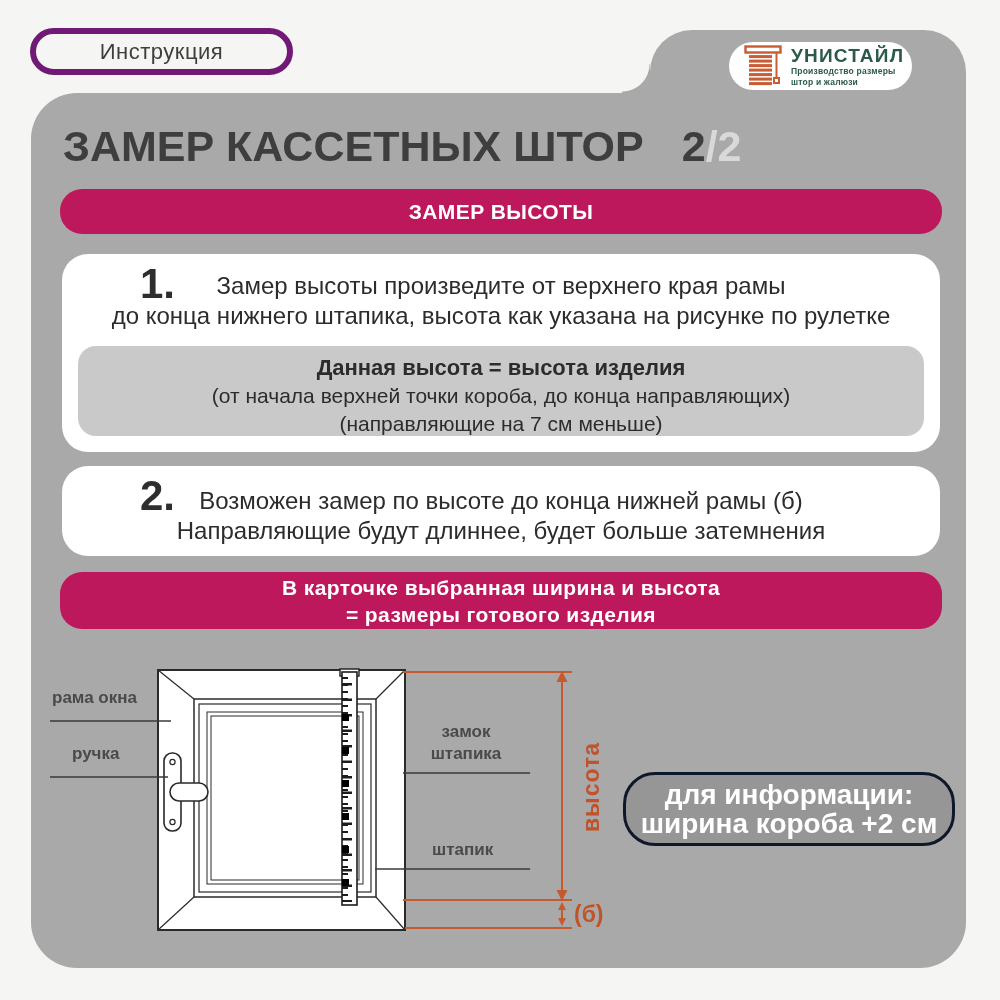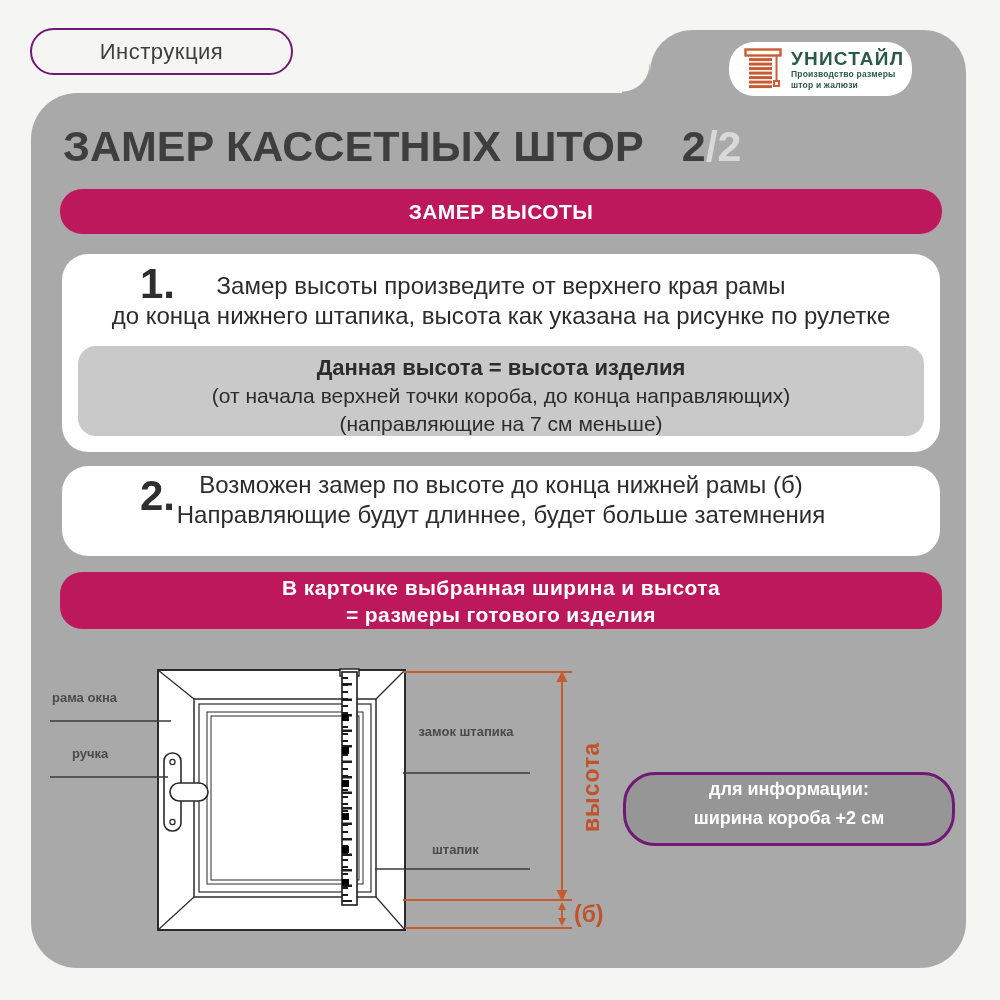--- a/index.html
+++ b/index.html
@@ -1,28 +1,28 @@
 <!DOCTYPE html>
 <html><head>
 <meta charset="utf-8">
 <style>
   html,body{margin:0;padding:0;background:#f5f5f3;}
   .stage{position:relative;width:1000px;height:1000px;background:#f5f5f3;overflow:hidden;
          font-family:"Liberation Sans",sans-serif;}
   
-  .badge{position:absolute;left:30px;top:28px;width:263px;height:47px;border:2px solid #701a75;
+  .badge{position:absolute;left:30px;top:28px;width:263px;height:47px;border:6px solid #701a75;
          border-radius:26px;box-sizing:border-box;display:flex;align-items:center;justify-content:center;
          color:#3e3e3e;font-size:22px;letter-spacing:.5px;background:#f5f5f3;}
   
   .graycard{position:absolute;left:31px;top:93px;width:935px;height:875px;background:#a9a9a9;border-radius:46px;}
   .graytab{position:absolute;left:650px;top:30px;width:316px;height:120px;background:#a9a9a9;border-radius:42px 42px 0 0;}
   .grayfillet{position:absolute;left:622px;top:64px;width:28px;height:29px;
               background:radial-gradient(circle at 0 0,#f5f5f3 27px,#a9a9a9 28px);}
   
-  .logopill{position:absolute;left:729px;top:42px;width:183px;height:54px;background:#ffffff;border-radius:25px;
+  .logopill{position:absolute;left:729px;top:42px;width:183px;height:48px;background:#ffffff;border-radius:25px;
             display:flex;align-items:center;gap:8px;padding:0 0 0 14px;box-sizing:border-box;}
   .logotxt{display:flex;flex-direction:column;line-height:1;}
   .brand{color:#2c5a49;font-weight:bold;font-size:19px;letter-spacing:1.2px;}
   .tag{color:#2c5a49;font-weight:bold;font-size:8.5px;margin-top:2px;letter-spacing:.2px;}
   
   .titlerow{position:absolute;left:63px;top:122px;display:flex;align-items:baseline;
             font-family:Liberation Sans, sans-serif;font-weight:bold;font-size:43px;color:#3e3e3e;}
   .pagecur{margin-left:38px;}
   .pagelight{color:#d9d9d9;}
   
@@ -31,33 +31,33 @@
           font-size:21px;letter-spacing:.4px;line-height:27px;}
   .banner1{top:189px;height:45px;}
   .banner2{top:572px;height:57px;}
   
   .stepcard{position:absolute;left:62px;width:878px;background:#ffffff;border-radius:26px;}
   .card1{top:254px;height:198px;}
   .card2{top:466px;height:90px;}
   .stepnum{position:absolute;left:78px;top:6px;font-weight:bold;font-size:42px;color:#2e2e2e;}
   .steptext{text-align:center;font-size:24px;line-height:30px;color:#2c2c2c;}
   .card1 .steptext{padding-top:17px;}
-  .card2 .steptext{padding-top:4px;}
+  .card2 .steptext{padding-top:20px;}
   .notecard{position:absolute;left:16px;top:92px;width:846px;height:90px;background:#c9c9c9;border-radius:18px;
             text-align:center;font-size:21px;line-height:28px;color:#2c2c2c;padding-top:8px;box-sizing:border-box;}
   .notecard .b{font-weight:bold;font-size:22px;}
   
-  .dlabel{position:absolute;font-weight:bold;font-size:13px;color:#4a4a4a;line-height:22px;}
+  .dlabel{position:absolute;font-weight:bold;font-size:17px;color:#4a4a4a;line-height:22px;}
   .vtext{position:absolute;left:535px;top:775px;width:110px;height:24px;transform:rotate(-90deg);
          text-align:center;color:#c0532a;font-weight:bold;font-size:23px;letter-spacing:1px;}
   .bmark{position:absolute;left:574px;top:901px;color:#c0532a;font-weight:bold;font-size:23px;}
   
   .infocard{position:absolute;left:623px;top:772px;width:332px;height:74px;background:#969696;
-            border:3px solid #701a75;border-radius:32px;box-sizing:border-box;display:flex;flex-direction:column;
-            align-items:center;justify-content:flex-start;color:#ffffff;font-weight:bold;font-size:18px;line-height:29px;}
+            border:3px solid #0f172a;border-radius:32px;box-sizing:border-box;display:flex;flex-direction:column;
+            align-items:center;justify-content:center;color:#ffffff;font-weight:bold;font-size:28px;line-height:29px;}
   svg{display:block;}
 </style>
 </head>
 <body>
 
 <div class="stage">
 
   <div class="graytab"></div>
   <div class="grayfillet"></div>
   <div class="graycard"></div>

